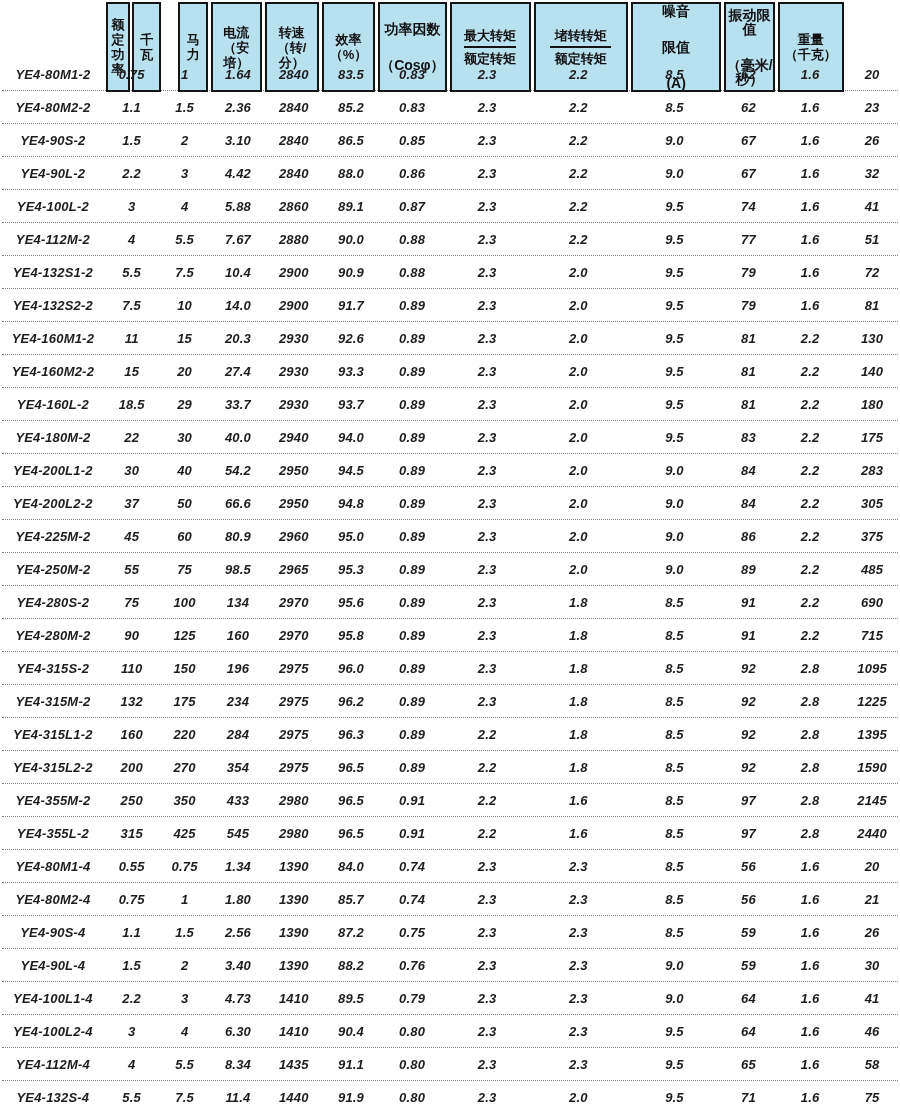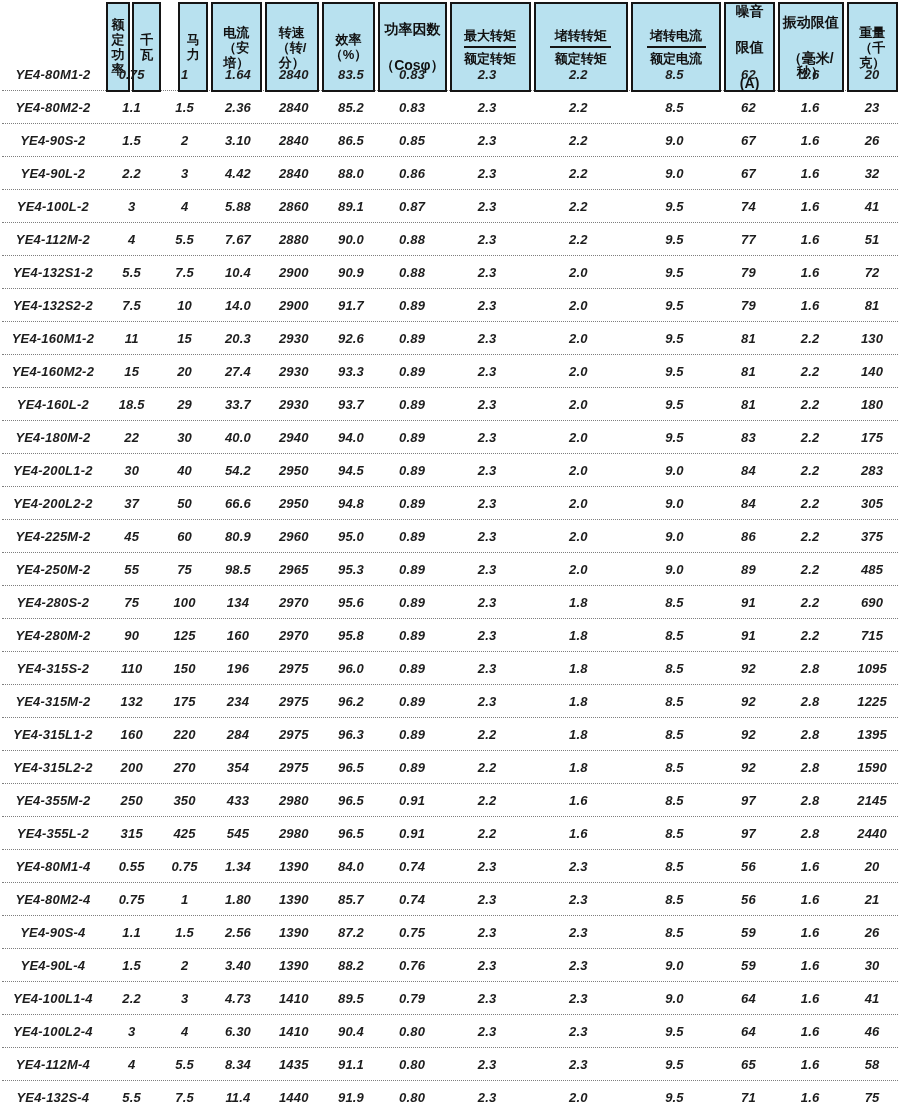--- a/index.html
+++ b/index.html
@@ -130,25 +130,20 @@
       <span class="frac-bar"></span>
       <span>额定转矩</span>
     </div>
 
     <div class="hcell">
       <span>堵转转矩</span>
       <span class="frac-bar"></span>
       <span>额定转矩</span>
     </div>
 
-    <div class="hcell">
-      <span>堵转电流</span>
-      <span class="frac-bar"></span>
-      <span>额定电流</span>
-    </div>
 
     <div class="hcell small">
       <span>噪音</span>
       <span>限值</span>
       <span>(A)</span>
     </div>
 
     <div class="hcell small">
       <span>振动限值</span>
       <span>（毫米/秒）</span>

